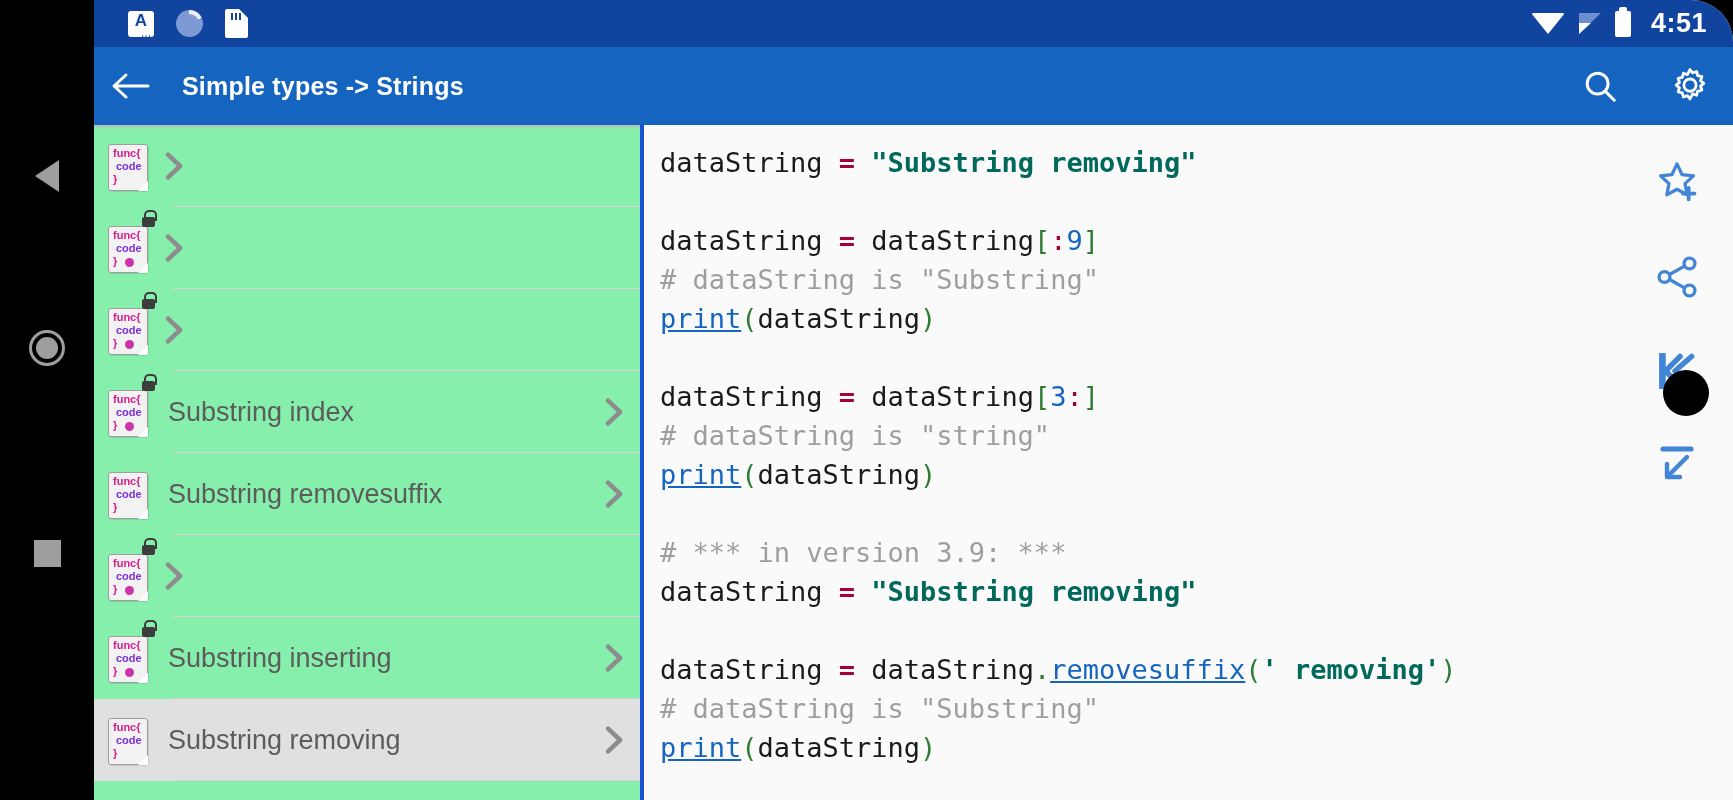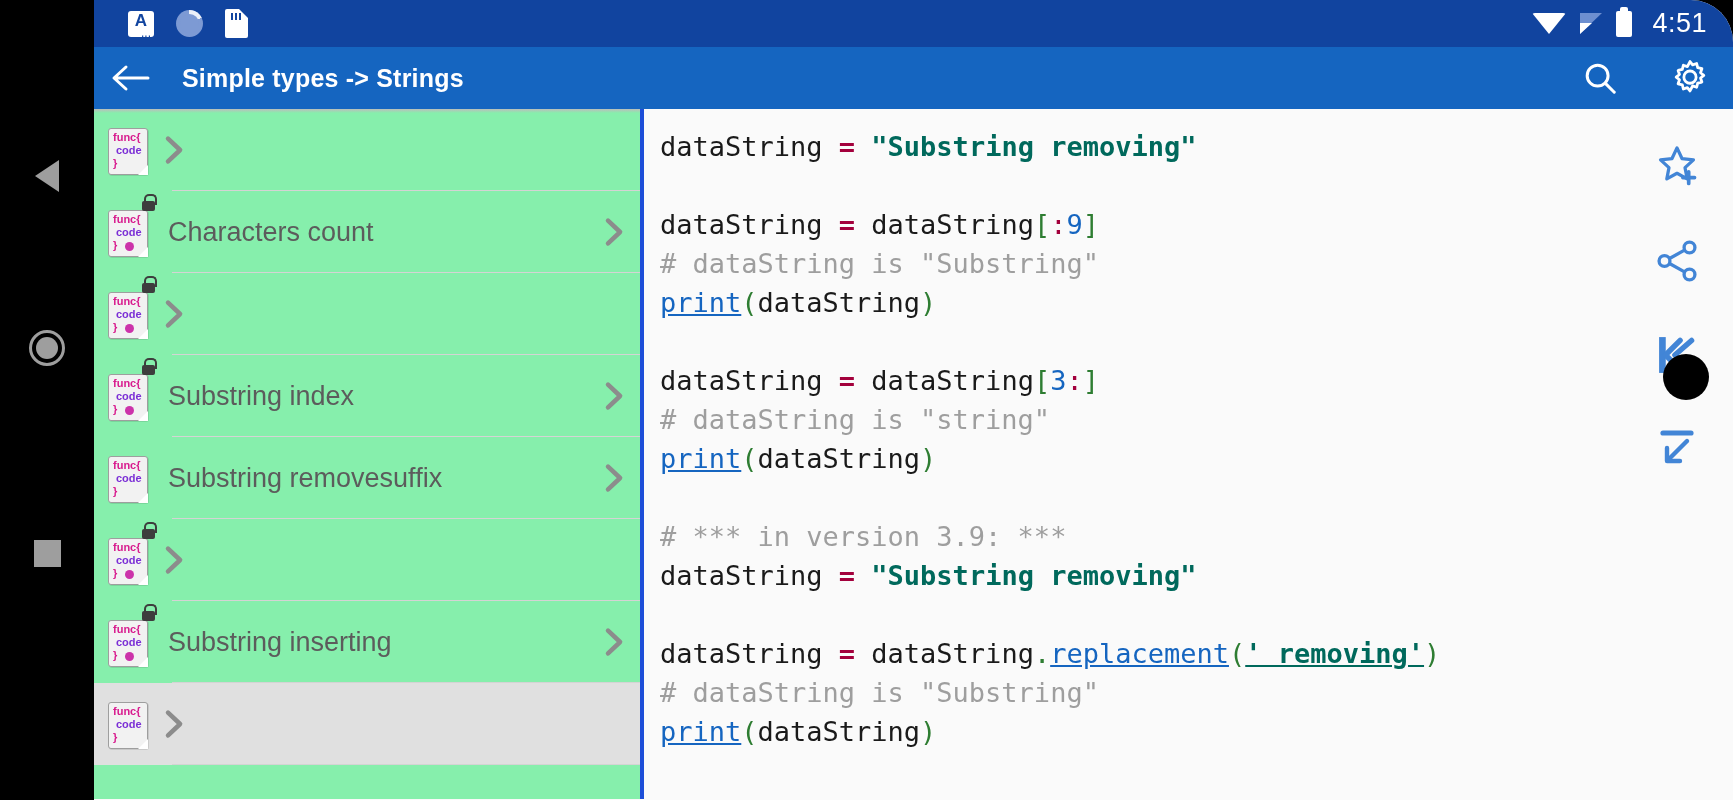--- a/index.html
+++ b/index.html
@@ -78,25 +78,25 @@
   .ic-sdcard:after {
     content:""; position:absolute; top:4px; left:6px; width:11px; height:7px;
     background: repeating-linear-gradient(90deg,#11449f 0 2px,#fff 2px 4px);
   }
 
   .ic-wifi { width:0;height:0; border-left:17px solid transparent; border-right:17px solid transparent; border-top:21px solid #fff; border-radius:3px; }
   .ic-signal { width:0;height:0; border-left:22px solid #6d8fd0; border-bottom:21px solid transparent; position:relative; }
   .ic-signal:after { content:""; position:absolute; left:-22px; top:10px; width:0;height:0; border-left:12px solid #fff; border-bottom:11px solid transparent; }
   .ic-batt { width:16px; height:26px; background:#fff; border-radius:2px; position:relative; }
   .ic-batt:before { content:""; position:absolute; left:4px; top:-4px; width:8px; height:4px; background:#fff; border-radius:2px 2px 0 0; }
-  .sb-clock { color:#fff; font-size: 27px; font-weight:400; letter-spacing:.5px; margin-left: 6px; }
+  .sb-clock { color:#fff; font-size: 27px; font-weight:700; letter-spacing:.5px; margin-left: 6px; }
 
   
   .appbar {
-    height: 62px; width: 100%; background: #1565c0;
+    height: 78px; width: 100%; background: #1565c0;
     display: flex; align-items: center; position: relative;
   }
   .ab-back { width: 72px; display:flex; align-items:center; justify-content:center; cursor:pointer; }
   .ab-title { color:#fff; font-size: 25px; font-weight: 700; margin-left: 16px; letter-spacing:.2px; }
   .ab-actions { position:absolute; right: 22px; display:flex; align-items:center; gap: 50px; }
 
   
   .content { display: flex; height: 690px; width: 100%; background:#fafafa; position:relative; }
 
   
@@ -156,21 +156,21 @@
   .codepane {
     flex: 1; background:#fafafa; position:relative; overflow:hidden;
     padding: 18px 0 0 16px;
   }
   .code {
     font-family: "DejaVu Sans Mono", monospace;
     font-size: 27px; line-height: 39px; white-space: pre; color:#1a1a1a;
   }
   .cm   { color:#9e9e9e; }                      
   .str  { color:#00695c; font-weight:700; }     
-  .str2 { color:#00695c; font-weight:700;text-decoration:underline; }     
+  .str2 { color:#00695c; font-weight:700; }     
   .op   { color:#a3003c; font-weight:700; }     
   .brk  { color:#2e7d32; }                      
   .num  { color:#1565c0; }                      
   .colon{ color:#a3003c; }                      
   .lnk  { color:#1565c0; text-decoration: underline; }
   .dot2 { color:#2e7d32; }
 
   
   .rail {
     position:absolute; right: 0; top: 0; width: 113px; height: 690px;
@@ -262,21 +262,20 @@
             </div>
             <div class="row">
               <div class="fic">
                 <div class="doc"></div>
                 <div class="t1">func{</div>
                 <div class="t2">code</div>
                 <div class="t3">}</div>
                 <div class="dot"></div>
                 <div class="lock"></div>
               </div>
-              <div class="label">Characters count</div>
               <div class="chev">
                 <svg width="34" height="34" viewBox="0 0 24 24">
                   <path d="M8.5 4 L17 12 L8.5 20" fill="none" stroke="#8c8c8c" stroke-width="3.2" stroke-linecap="round" stroke-linejoin="round"></path>
                 </svg>
               </div>
               <div class="sep"></div>
             </div>
             <div class="row">
               <div class="fic">
                 <div class="doc"></div>
@@ -358,20 +357,21 @@
               </div>
               <div class="sep"></div>
             </div>
             <div class="row selected">
               <div class="fic">
                 <div class="doc"></div>
                 <div class="t1">func{</div>
                 <div class="t2">code</div>
                 <div class="t3">}</div>
               </div>
+              <div class="label">Substring removing</div>
               <div class="chev">
                 <svg width="34" height="34" viewBox="0 0 24 24">
                   <path d="M8.5 4 L17 12 L8.5 20" fill="none" stroke="#8c8c8c" stroke-width="3.2" stroke-linecap="round" stroke-linejoin="round"></path>
                 </svg>
               </div>
               <div class="sep"></div>
             </div>
           </div>
       </div>
 
@@ -382,21 +382,21 @@
 <span class="cm"># dataString is "Substring"</span>
 <span><span class="lnk">print</span><span class="brk">(</span>dataString<span class="brk">)</span></span>
 <span> </span>
 <span>dataString <span class="op">=</span> dataString<span class="brk">[</span><span class="num">3</span><span class="colon">:</span><span class="brk">]</span></span>
 <span class="cm"># dataString is "string"</span>
 <span><span class="lnk">print</span><span class="brk">(</span>dataString<span class="brk">)</span></span>
 <span> </span>
 <span class="cm"># *** in version 3.9: ***</span>
 <span>dataString <span class="op">=</span> <span class="str">"Substring removing"</span></span>
 <span> </span>
-<span>dataString <span class="op">=</span> dataString<span class="dot2">.</span><span class="lnk">replacement</span><span class="brk">(</span><span class="str2">' removing'</span><span class="brk">)</span></span>
+<span>dataString <span class="op">=</span> dataString<span class="dot2">.</span><span class="lnk">removesuffix</span><span class="brk">(</span><span class="str2">' removing'</span><span class="brk">)</span></span>
 <span class="cm"># dataString is "Substring"</span>
 <span><span class="lnk">print</span><span class="brk">(</span>dataString<span class="brk">)</span></span></div>
       </div>
 
       <div class="rail">
         <div class="rail-btn">
           <svg width="52" height="52" viewBox="0 0 24 24">
             <path d="M12 3.2l2.3 4.9 5.3.6-3.9 3.6 1 5.2-4.7-2.6-4.7 2.6 1-5.2L4.4 8.7l5.3-.6z" fill="none" stroke="#4285d6" stroke-width="1.5" stroke-linejoin="round"></path>
             <path d="M17.4 14.2v5.4M14.7 16.9h5.4" stroke="#4285d6" stroke-width="1.7" stroke-linecap="round"></path>
           </svg>

